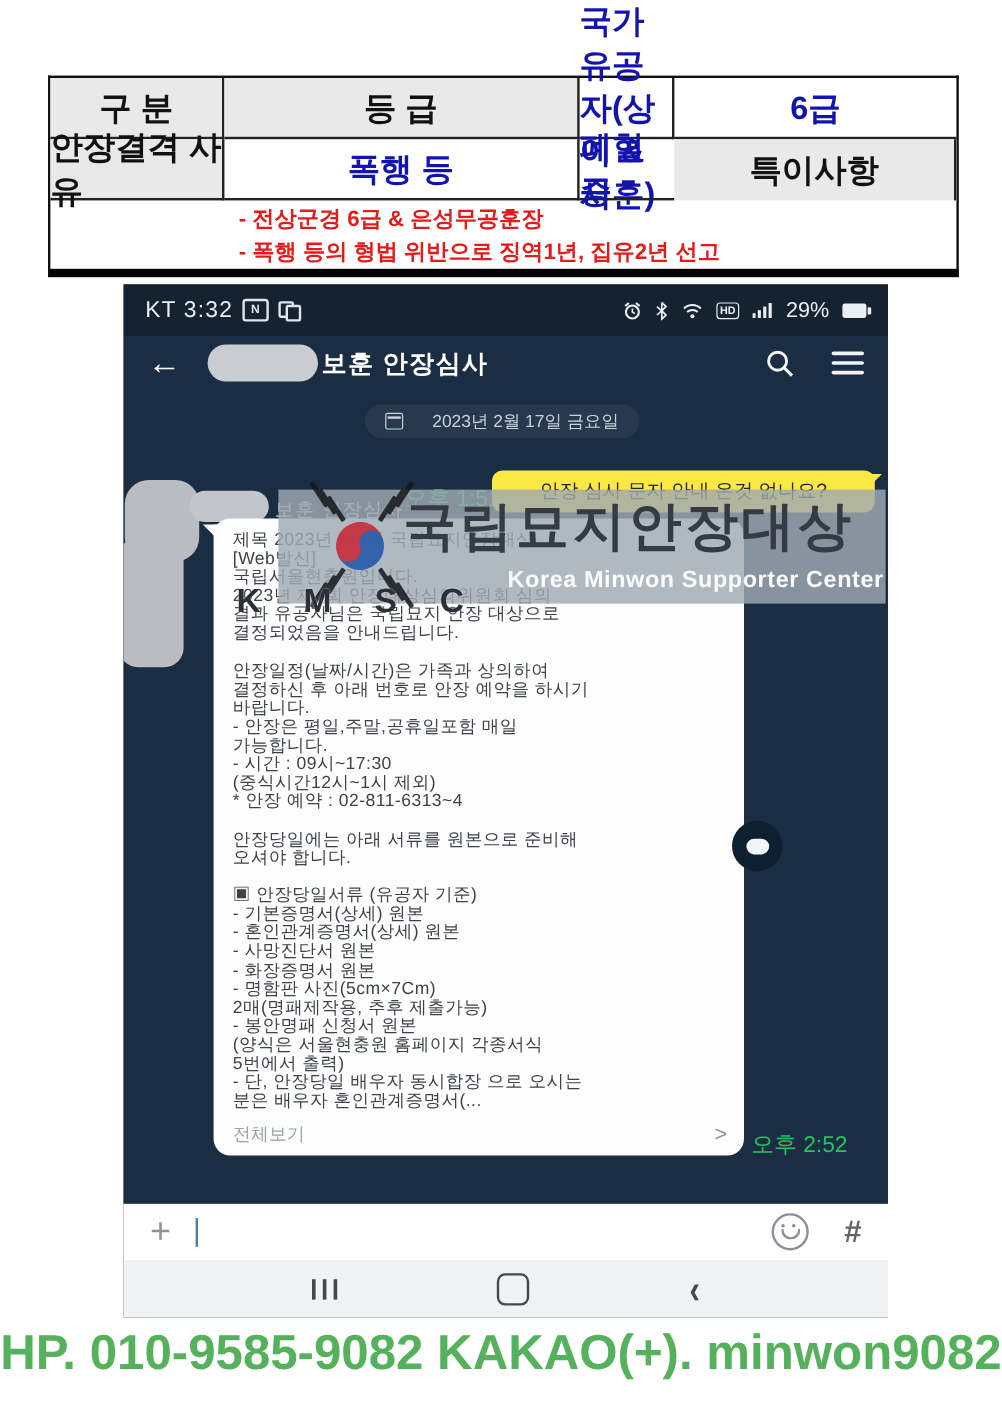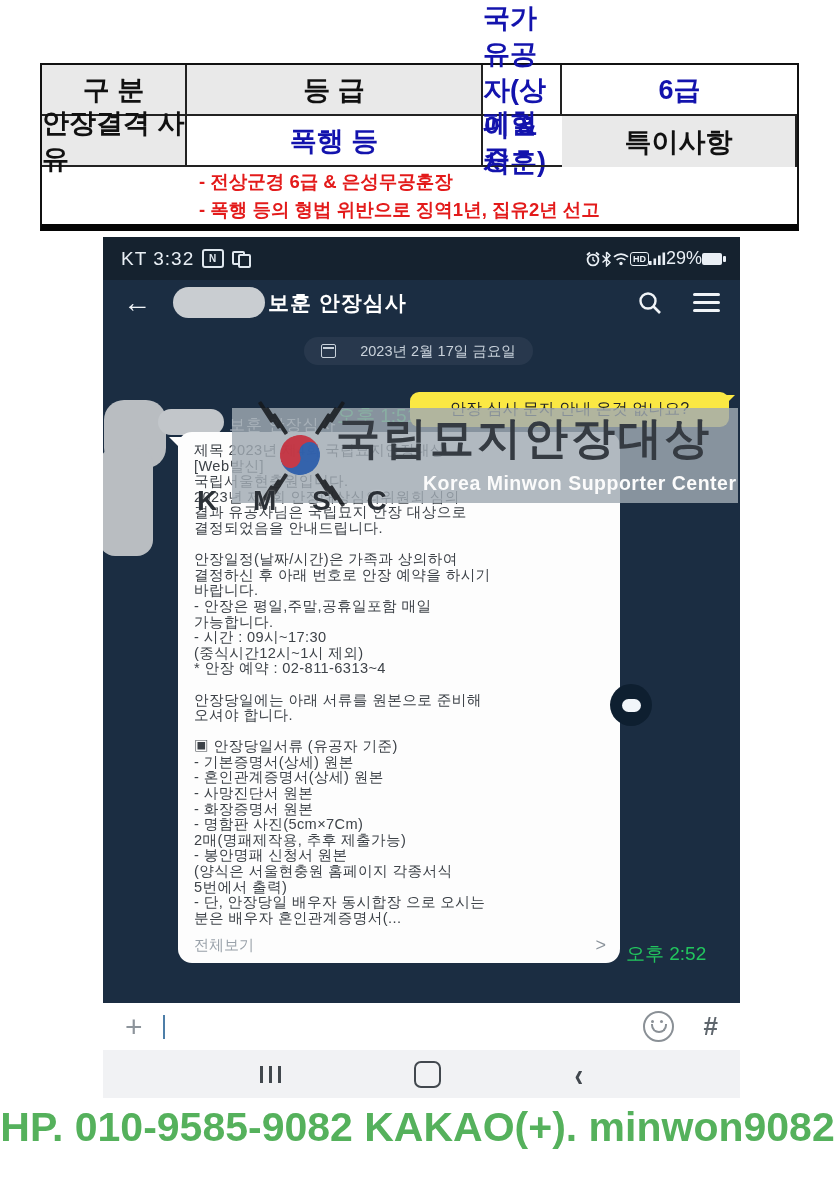--- a/index.html
+++ b/index.html
@@ -17,21 +17,21 @@
   .doc-table .head{background:#e9e9e9;}
   .doc-table .val{color:#1313ad;}
   .doc-table .red{color:#e31b1b;justify-content:flex-start;align-items:center;
     padding-left:12px;font-size:18.5px;white-space:pre-line;line-height:1.5;text-align:left;}
 
   
   .phone{position:absolute;left:103px;top:237px;width:637px;height:861px;background:#1b2d42;}
   .statusbar{position:relative;height:43px;background:#15222f;display:flex;align-items:center;
     justify-content:space-between;padding:0 18px;color:#e9eff5;}
   .sb-left{display:flex;align-items:center;gap:8px;font-size:19px;letter-spacing:1px;}
-  .sb-right{display:flex;align-items:center;gap:0;font-size:18px;}
+  .sb-right{display:flex;align-items:center;gap:11px;font-size:18px;}
   .mini-ic{display:inline-block;}
   .cal-ic{width:18px;height:15px;border:2px solid #dfe7ee;border-radius:3px;color:#dfe7ee;
     font-size:10px;font-weight:bold;display:flex;align-items:center;justify-content:center;}
   .dual-ic{position:relative;width:18px;height:16px;}
   .dual-ic:before,.dual-ic:after{content:"";position:absolute;border:2px solid #dfe7ee;border-radius:2px;}
   .dual-ic:before{left:0;top:0;width:9px;height:10px;}
   .dual-ic:after{left:6px;top:3px;width:9px;height:10px;background:#15222f;}
   .batt{position:relative;width:20px;height:12px;background:#e9eff5;border-radius:2px;}
   .batt:after{content:"";position:absolute;right:-4px;top:3px;width:3px;height:6px;background:#e9eff5;border-radius:1px;}
 

